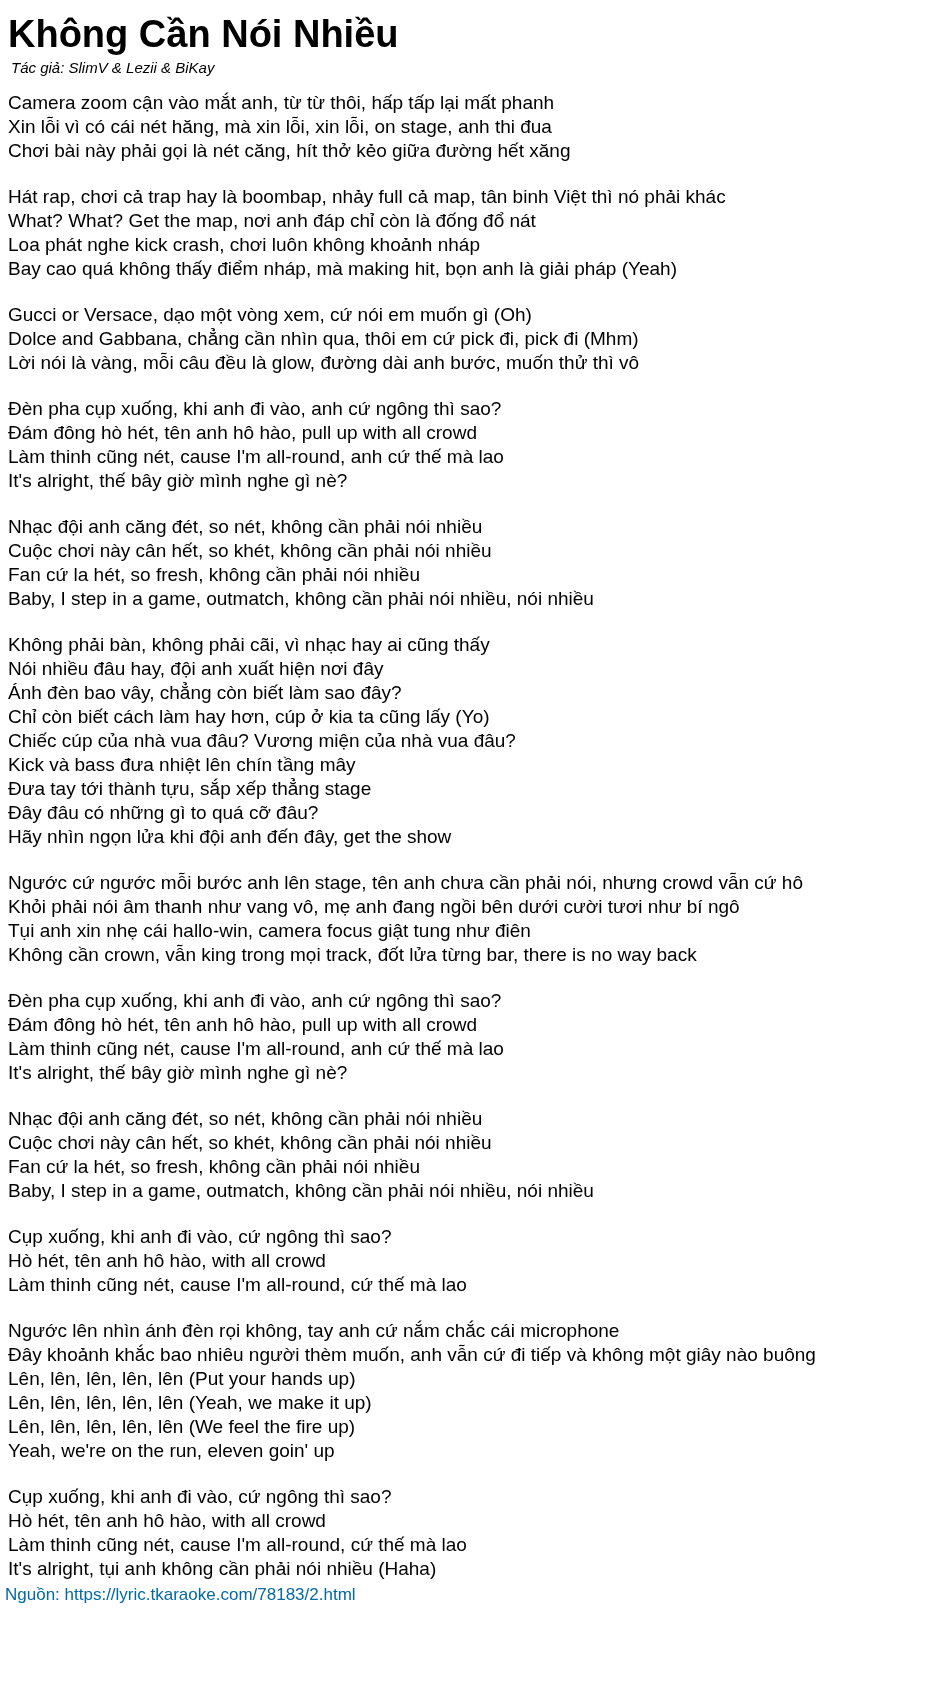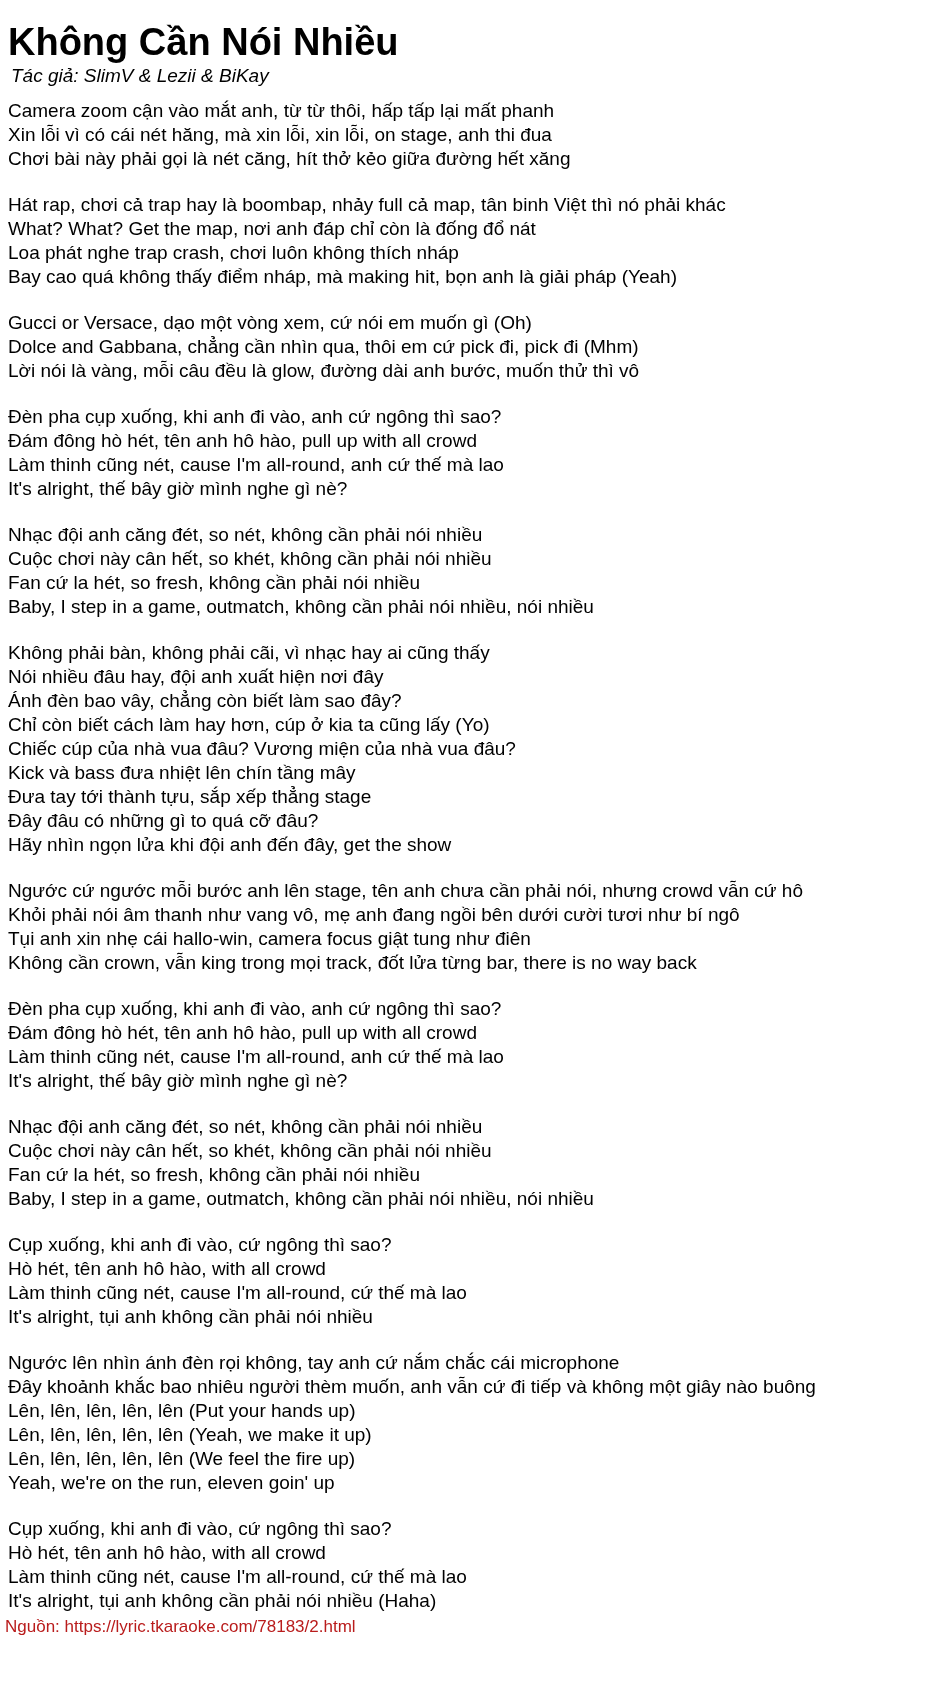--- a/index.html
+++ b/index.html
@@ -9,32 +9,32 @@
     color: #000000;
     font-family: "Liberation Sans", "DejaVu Sans", sans-serif;
   }
   body {
     width: 937px;
     min-height: 1695px;
     box-sizing: border-box;
     overflow: hidden;
   }
   .page {
-    padding: 20px 0 0 8px;
+    padding: 12px 0 0 8px;
   }
   h1.song-title {
     margin: 0;
     font-size: 38px;
     line-height: 44px;
     font-weight: bold;
     letter-spacing: 0px;
   }
   .author-line {
     font-style: italic;
-    font-size: 19px;
+    font-size: 15px;
     line-height: 20px;
     margin: 2px 0 13px 3px;
   }
   .lyrics {
     font-size: 19px;
   }
   .stanza {
     margin: 0 0 22px 0;
   }
   .line {
@@ -43,21 +43,21 @@
   }
   .stanza:last-child {
     margin-bottom: 0;
   }
   .footer {
     margin: 3px 0 4px -3px;
     font-size: 17px;
     line-height: 22px;
   }
   .footer, .footer a {
-    color: #b91c1c;
+    color: #0369a1;
     text-decoration: none;
   }
 </style>
 </head>
 <body>
 
 <div class="page">
 
   <h1 class="song-title">Không Cần Nói Nhiều</h1>
 
@@ -65,21 +65,21 @@
 
   <div class="lyrics">
       <div class="stanza">
         <div class="line">Camera zoom cận vào mắt anh, từ từ thôi, hấp tấp lại mất phanh</div>
         <div class="line">Xin lỗi vì có cái nét hăng, mà xin lỗi, xin lỗi, on stage, anh thi đua</div>
         <div class="line">Chơi bài này phải gọi là nét căng, hít thở kẻo giữa đường hết xăng</div>
       </div>
       <div class="stanza">
         <div class="line">Hát rap, chơi cả trap hay là boombap, nhảy full cả map, tân binh Việt thì nó phải khác</div>
         <div class="line">What? What? Get the map, nơi anh đáp chỉ còn là đống đổ nát</div>
-        <div class="line">Loa phát nghe trap crash, chơi luôn không thích nháp</div>
+        <div class="line">Loa phát nghe kick crash, chơi luôn không khoảnh nháp</div>
         <div class="line">Bay cao quá không thấy điểm nháp, mà making hit, bọn anh là giải pháp (Yeah)</div>
       </div>
       <div class="stanza">
         <div class="line">Gucci or Versace, dạo một vòng xem, cứ nói em muốn gì (Oh)</div>
         <div class="line">Dolce and Gabbana, chẳng cần nhìn qua, thôi em cứ pick đi, pick đi (Mhm)</div>
         <div class="line">Lời nói là vàng, mỗi câu đều là glow, đường dài anh bước, muốn thử thì vô</div>
       </div>
       <div class="stanza">
         <div class="line">Đèn pha cụp xuống, khi anh đi vào, anh cứ ngông thì sao?</div>
         <div class="line">Đám đông hò hét, tên anh hô hào, pull up with all crowd</div>
@@ -118,21 +118,20 @@
       <div class="stanza">
         <div class="line">Nhạc đội anh căng đét, so nét, không cần phải nói nhiều</div>
         <div class="line">Cuộc chơi này cân hết, so khét, không cần phải nói nhiều</div>
         <div class="line">Fan cứ la hét, so fresh, không cần phải nói nhiều</div>
         <div class="line">Baby, I step in a game, outmatch, không cần phải nói nhiều, nói nhiều</div>
       </div>
       <div class="stanza">
         <div class="line">Cụp xuống, khi anh đi vào, cứ ngông thì sao?</div>
         <div class="line">Hò hét, tên anh hô hào, with all crowd</div>
         <div class="line">Làm thinh cũng nét, cause I'm all-round, cứ thế mà lao</div>
-        <div class="line">It's alright, tụi anh không cần phải nói nhiều</div>
       </div>
       <div class="stanza">
         <div class="line">Ngước lên nhìn ánh đèn rọi không, tay anh cứ nắm chắc cái microphone</div>
         <div class="line">Đây khoảnh khắc bao nhiêu người thèm muốn, anh vẫn cứ đi tiếp và không một giây nào buông</div>
         <div class="line">Lên, lên, lên, lên, lên (Put your hands up)</div>
         <div class="line">Lên, lên, lên, lên, lên (Yeah, we make it up)</div>
         <div class="line">Lên, lên, lên, lên, lên (We feel the fire up)</div>
         <div class="line">Yeah, we're on the run, eleven goin' up</div>
       </div>
       <div class="stanza">

